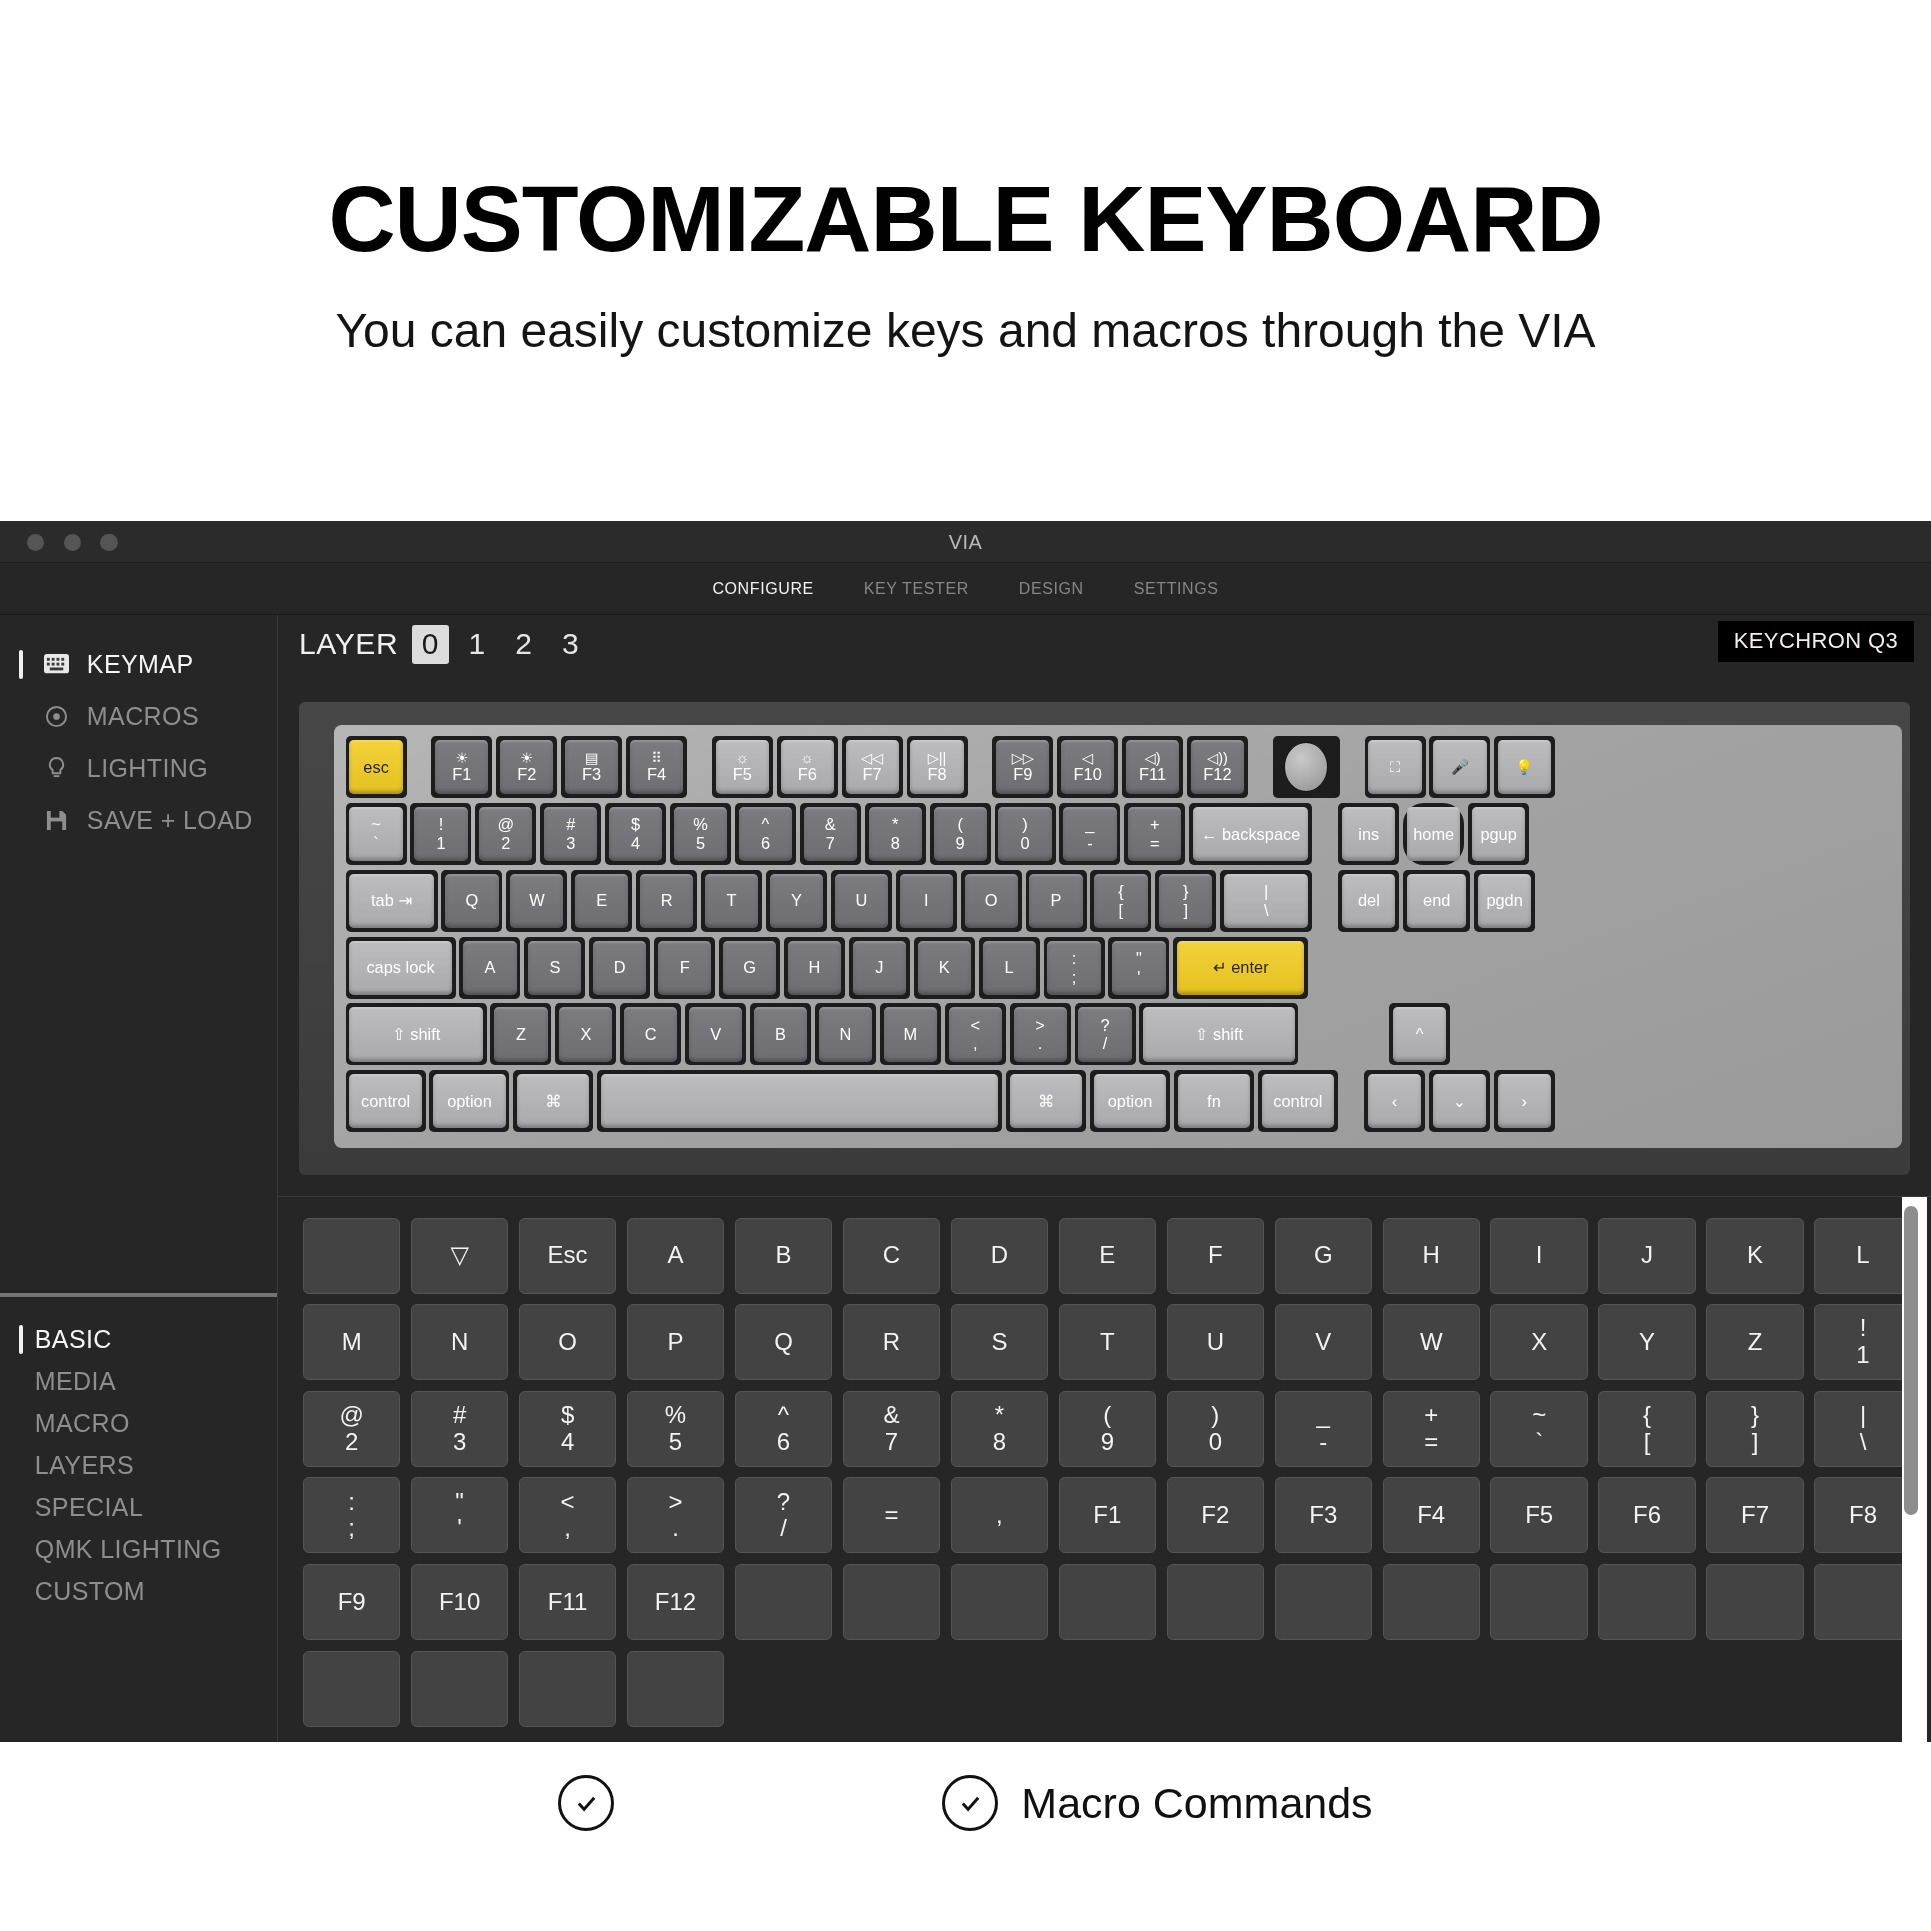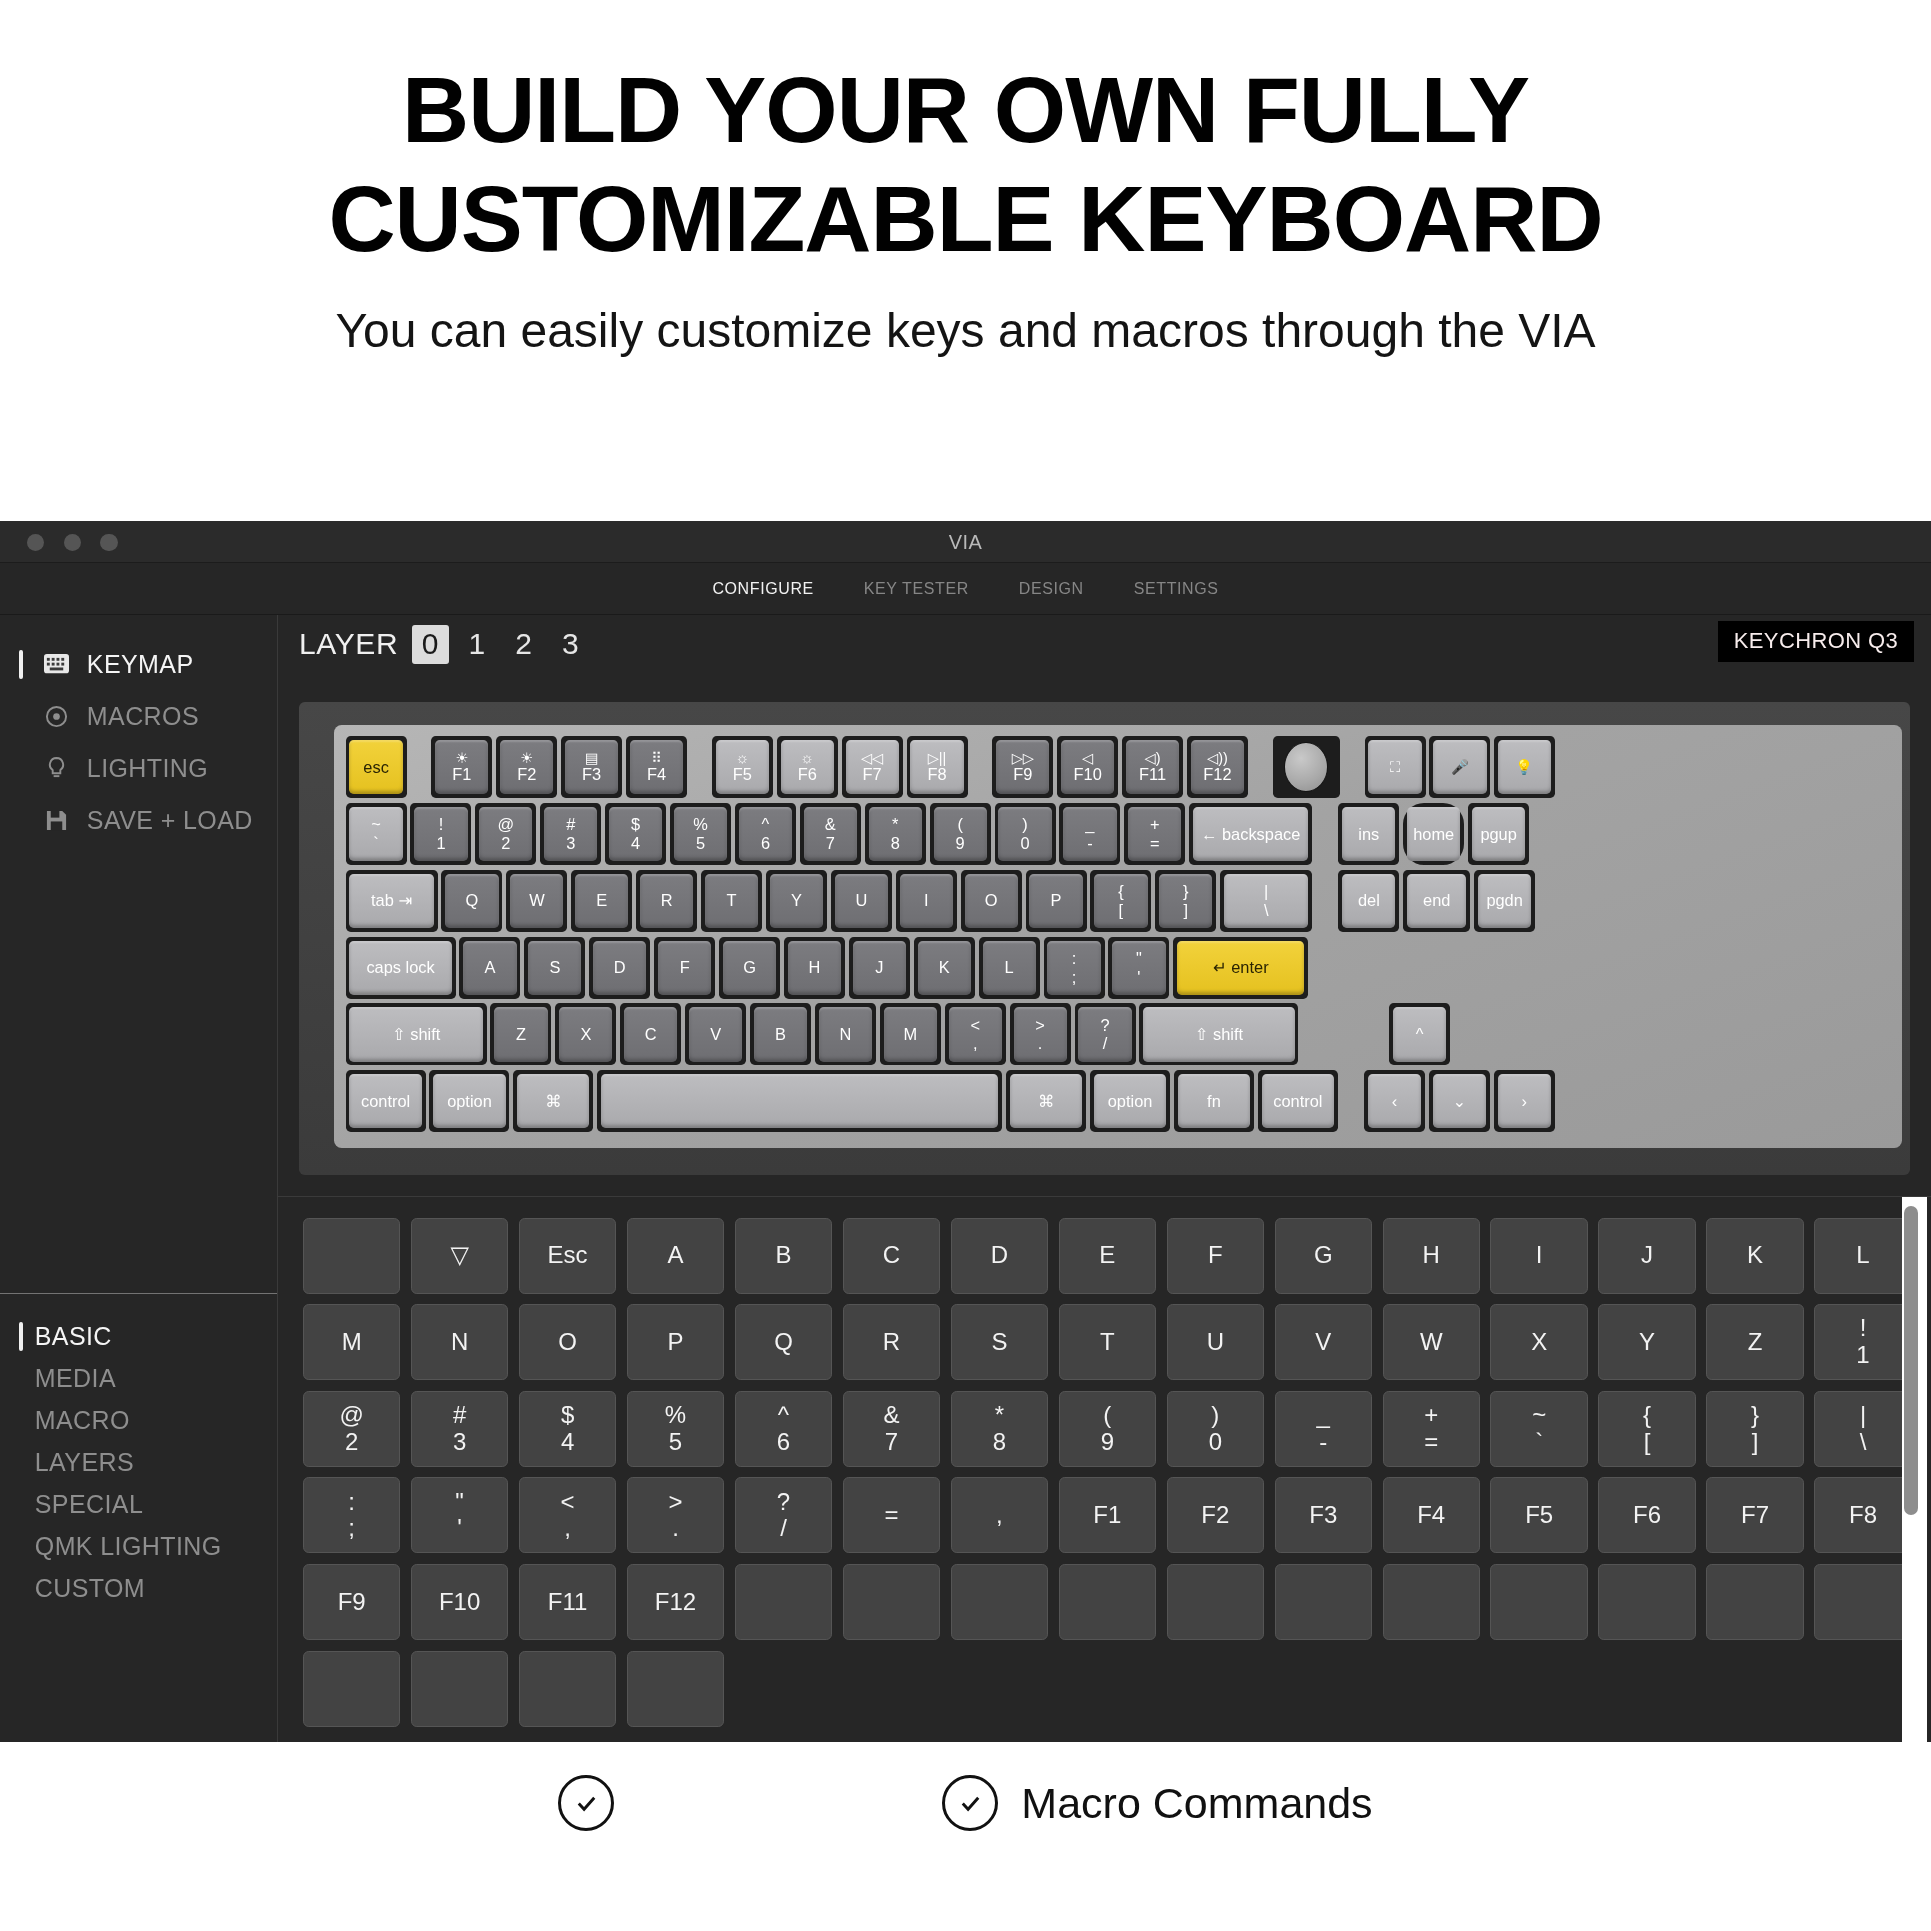--- a/index.html
+++ b/index.html
@@ -74,21 +74,21 @@
     font-size: 25px; color: #8e8e8e; letter-spacing: 0.4px;
   }
   .side-item.active { color: #f5f5f5; }
   .side-bar-mark {
     width: 3.9px; height: 29px; background: transparent; border-radius: 1.9px; margin-right: 3.9px;
   }
   .side-item.active .side-bar-mark { background: #f0f0f0; }
   .side-ic { width: 29px; height: 29px; display: flex; align-items: center; justify-content: center; }
   .side-ic svg { display: block; }
 
-  .side-bottom { border-top: 1px solid #737373; padding-top: 21px; flex: 1; }
+  .side-bottom { border-top: 4px solid #737373; padding-top: 21px; flex: 1; }
   .side-item2 {
     display: flex; align-items: center;
     height: 42px; padding-left: 19.3px;
     font-size: 25px; color: #8e8e8e; letter-spacing: 0.4px;
   }
   .side-item2.active { color: #f5f5f5; }
   .side-item2 .side-bar-mark { margin-right: 11.6px; }
   .side-item2.active .side-bar-mark { background: #f0f0f0; }
 
   
@@ -208,21 +208,21 @@
     border: 3.9px solid #111; display: flex; align-items: center; justify-content: center;
   }
   .feat .ring svg { display: block; }
   .feat .txt { font-size: 43px; color: #111; }
 </style>
 </head>
 <body>
 
 <div class="hero">
   <h1>
-    <span>BUILD YOUR OWN FULLY</span><br>
+    <br>
     <span>CUSTOMIZABLE KEYBOARD</span>
   </h1>
   <div class="sub">You can easily customize keys and macros through the VIA</div>
 </div>
 
 <div class="app-window">
 
   <div class="titlebar">
     <div class="traffic">
       <span class="dot"></span>

